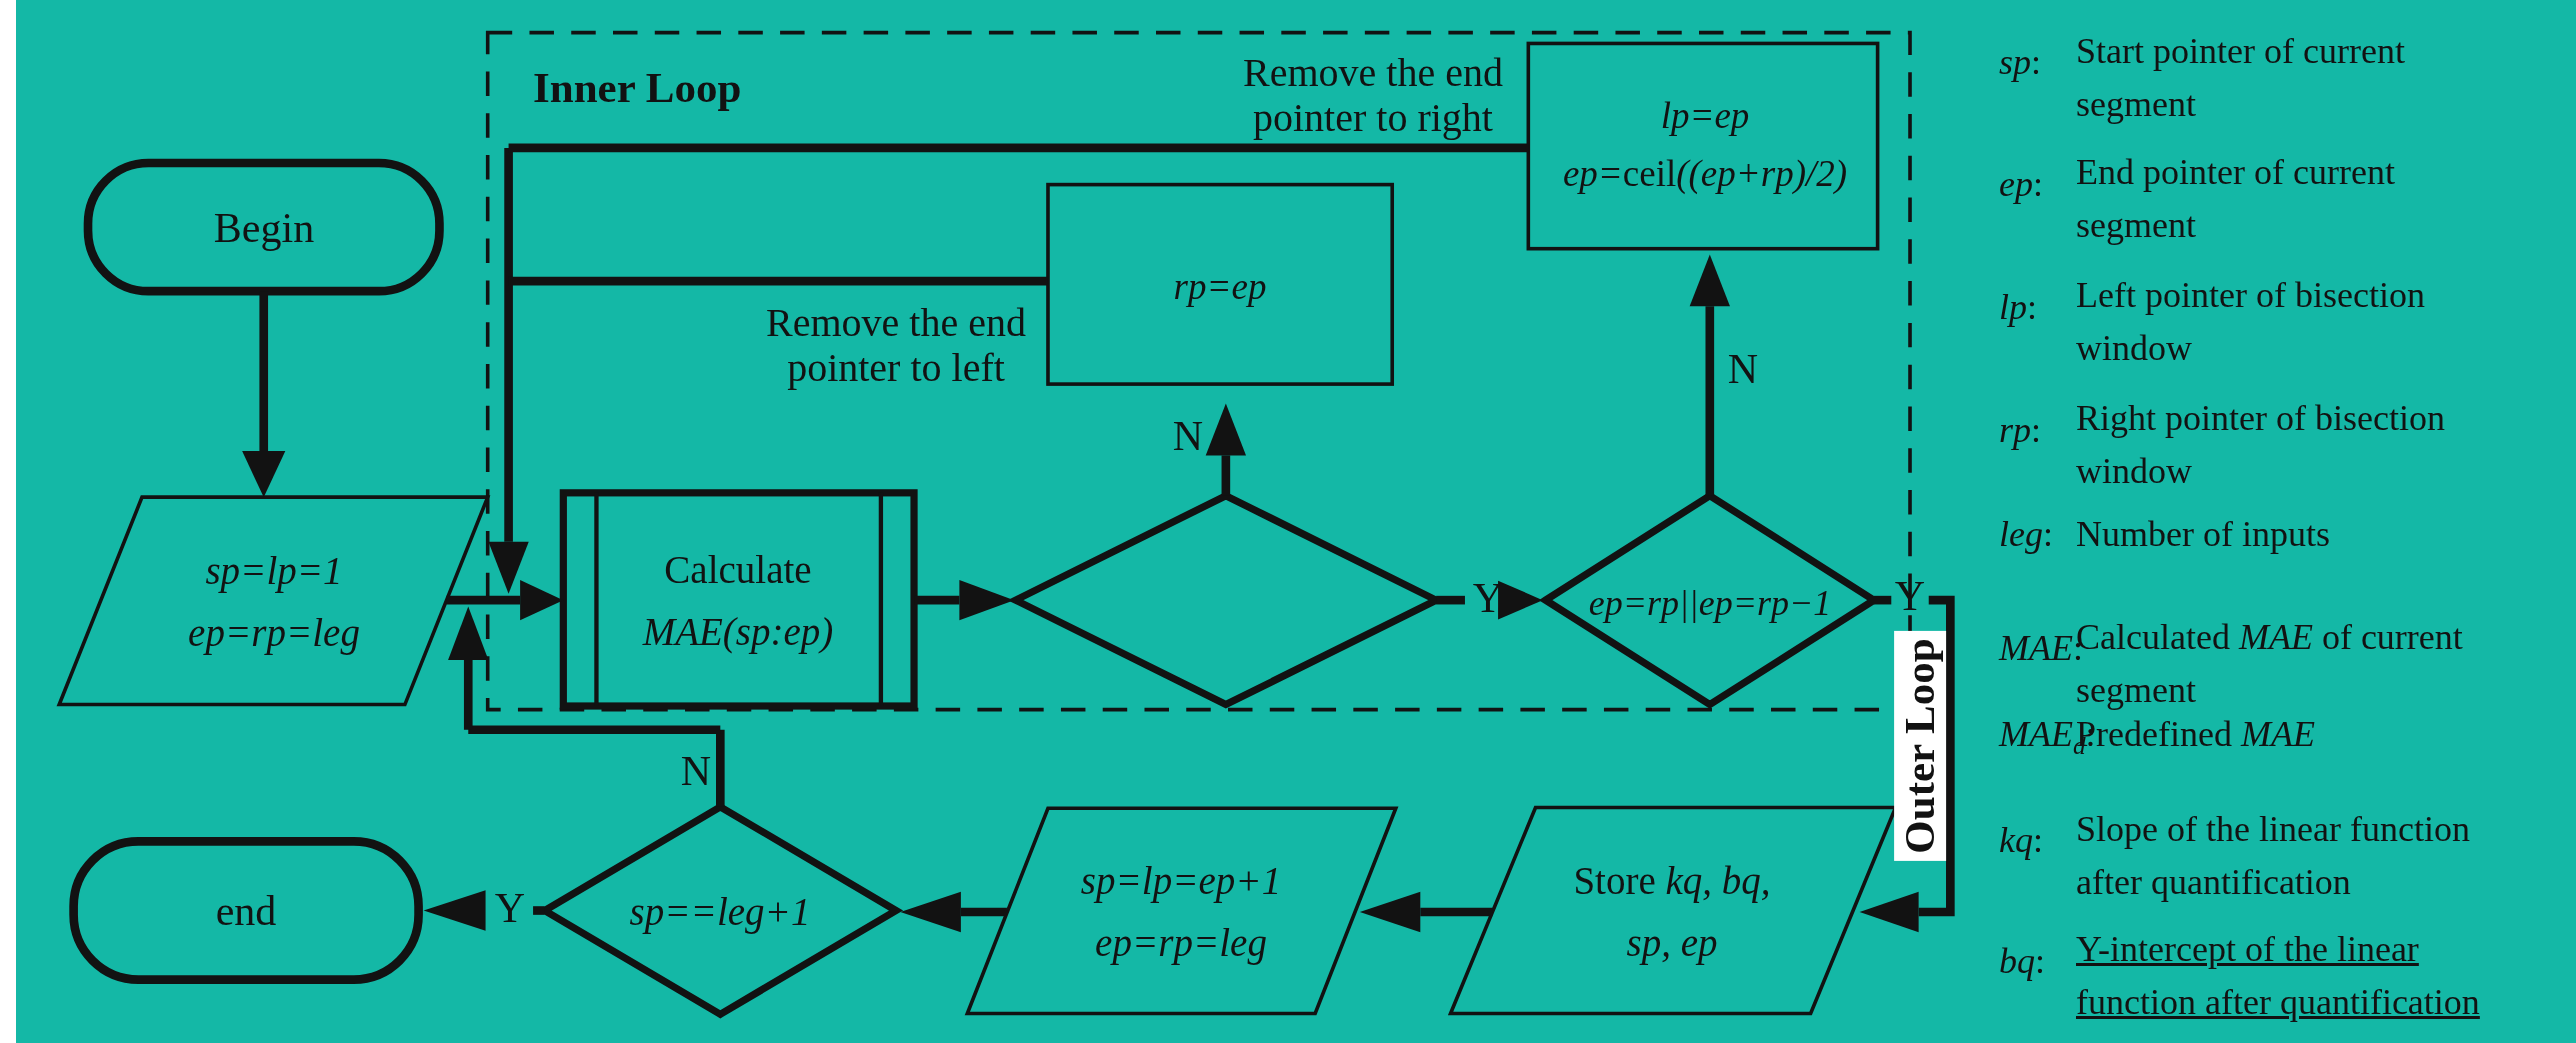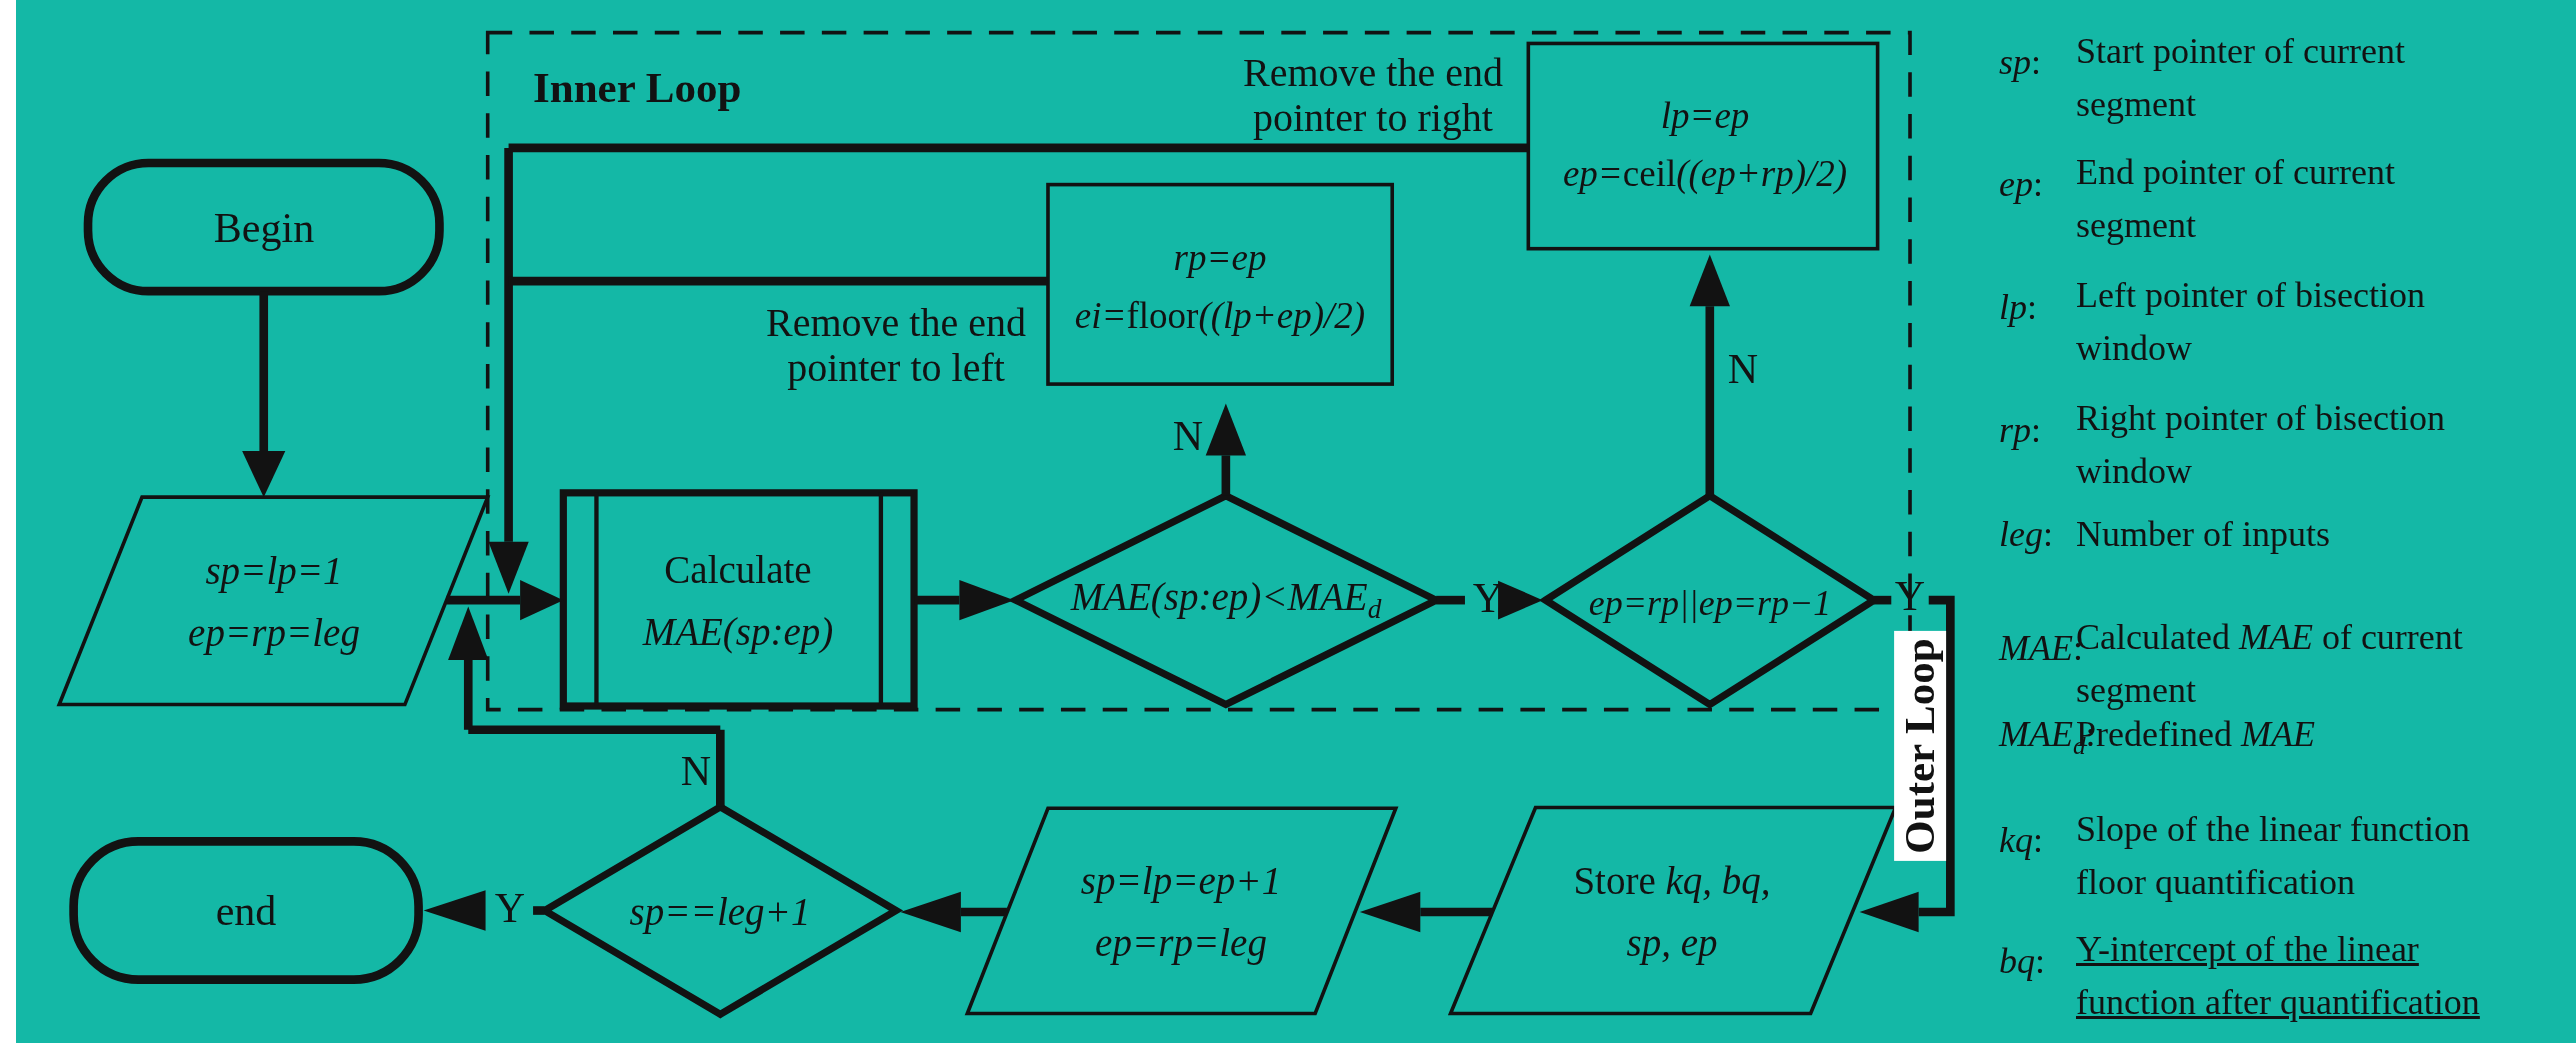--- a/index.html
+++ b/index.html
@@ -116,29 +116,25 @@
   <div class="txt node" style="left:258px;top:602px;">
     <div>sp=lp=1</div>
     <div>ep=rp=leg</div>
   </div>
 
   <div class="txt node" style="left:722px;top:601px;">
     <div class="rm">Calculate</div>
     <div>MAE(sp:ep)</div>
   </div>
 
-  <div class="txt node" style="left:1210px;top:603px;">
-    <span>MAE(sp:ep)&lt;MAE</span><sub>d</sub>
-  </div>
 
   <div class="txt node" style="left:1694px;top:603px;font-size:36px;">ep=rp||ep=rp−1</div>
 
   <div class="txt boxtxt" style="left:1204px;top:287px;">
     <div>rp=ep</div>
-    <div><span>ei=</span><span class="rm" style="font-style:normal">floor</span><span>((lp+ep)/2)</span></div>
   </div>
 
   <div class="txt boxtxt" style="left:1689px;top:145px;">
     <div>lp=ep</div>
     <div><span>ep=</span><span style="font-style:normal">ceil</span><span>((ep+rp)/2)</span></div>
   </div>
 
   <div class="txt caption" style="left:880px;top:345px;">
     <div>Remove the end</div>
     <div>pointer to left</div>
@@ -206,21 +202,21 @@
     </div>
 
     <div class="lg-term" style="left:1983px;top:708px;"><span>MAE</span><sub>d</sub><span class="cl">:</span></div>
     <div class="lg-def" style="left:2060px;top:708px;">
       <div><span>Predefined </span><span class="it">MAE</span></div>
     </div>
 
     <div class="lg-term" style="left:1983px;top:814px;"><span>kq</span><span class="cl">:</span></div>
     <div class="lg-def" style="left:2060px;top:803px;">
       <div>Slope of the linear function</div>
-        <div>floor quantification</div>
+        <div>after quantification</div>
     </div>
 
     <div class="lg-term" style="left:1983px;top:935px;"><span>bq</span><span class="cl">:</span></div>
     <div class="lg-def" style="left:2060px;top:923px;text-decoration:underline;">
       <div>Y-intercept of the linear</div>
         <div>function after quantification</div>
     </div>
 
   </div>
 </div>

